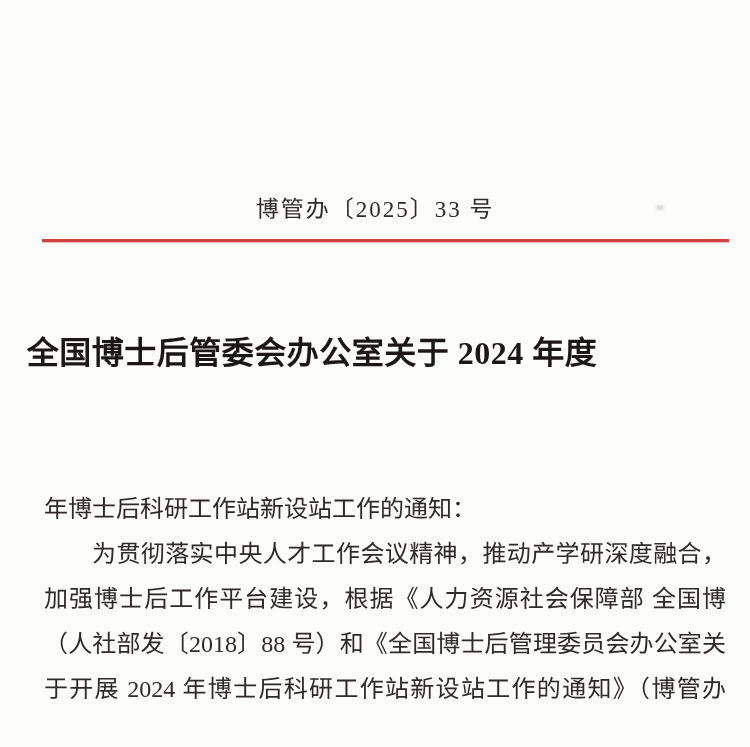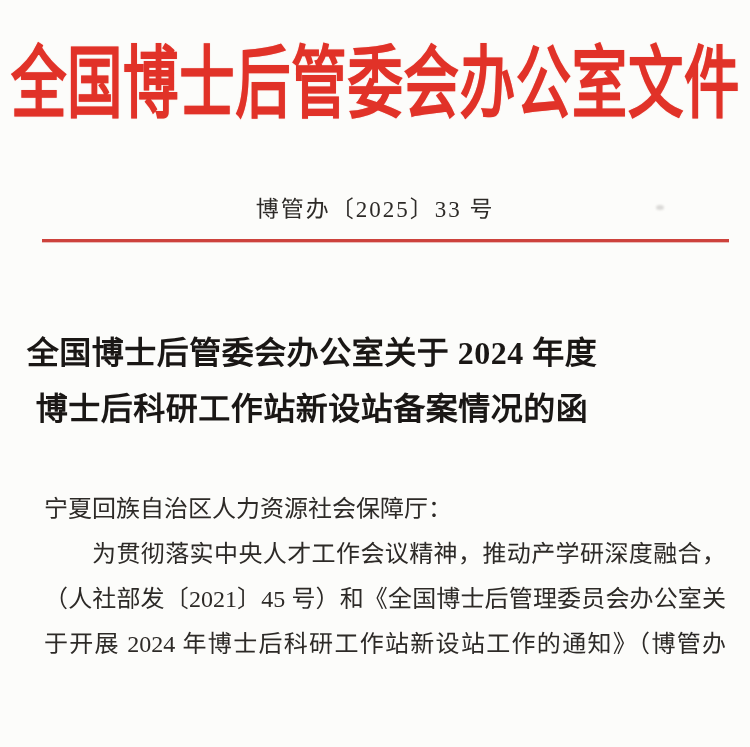--- a/index.html
+++ b/index.html
@@ -89,35 +89,32 @@
     background:rgba(120,115,110,.25);
     border-radius:50%;
     filter:blur(1px);
   }
 </style>
 </head>
 <body>
 
 <div class="page">
 
-  <div class="red-header">
-    <span class="banner-text">全国博士后管委会办公室文件</span>
-  </div>
 
   <div class="doc-number">博管办〔2025〕33 号</div>
 
   <div class="scan-speck"></div>
 
   <div class="red-rule"></div>
 
   <div class="doc-title">
     <div>全国博士后管委会办公室关于 2024 年度</div>
-    <div>博士后科研工作站新设站备案情况的函</div>
   </div>
 
   <div class="doc-body">
-    <div class="salutation">宁夏回族自治区人力资源社会保障厅：</div>
+    <div class="salutation">年博士后科研工作站新设站工作的通知：</div>
     <div class="line indent">为贯彻落实中央人才工作会议精神，推动产学研深度融合，</div>
-    <div class="line">（人社部发〔2021〕45 号）和《全国博士后管理委员会办公室关</div>
+    <div class="line">加强博士后工作平台建设，根据《人力资源社会保障部 全国博</div>
+    <div class="line">（人社部发〔2018〕88 号）和《全国博士后管理委员会办公室关</div>
     <div class="line">于开展 2024 年博士后科研工作站新设站工作的通知》（博管办</div>
   </div>
 
 </div>
 
 </body></html>

